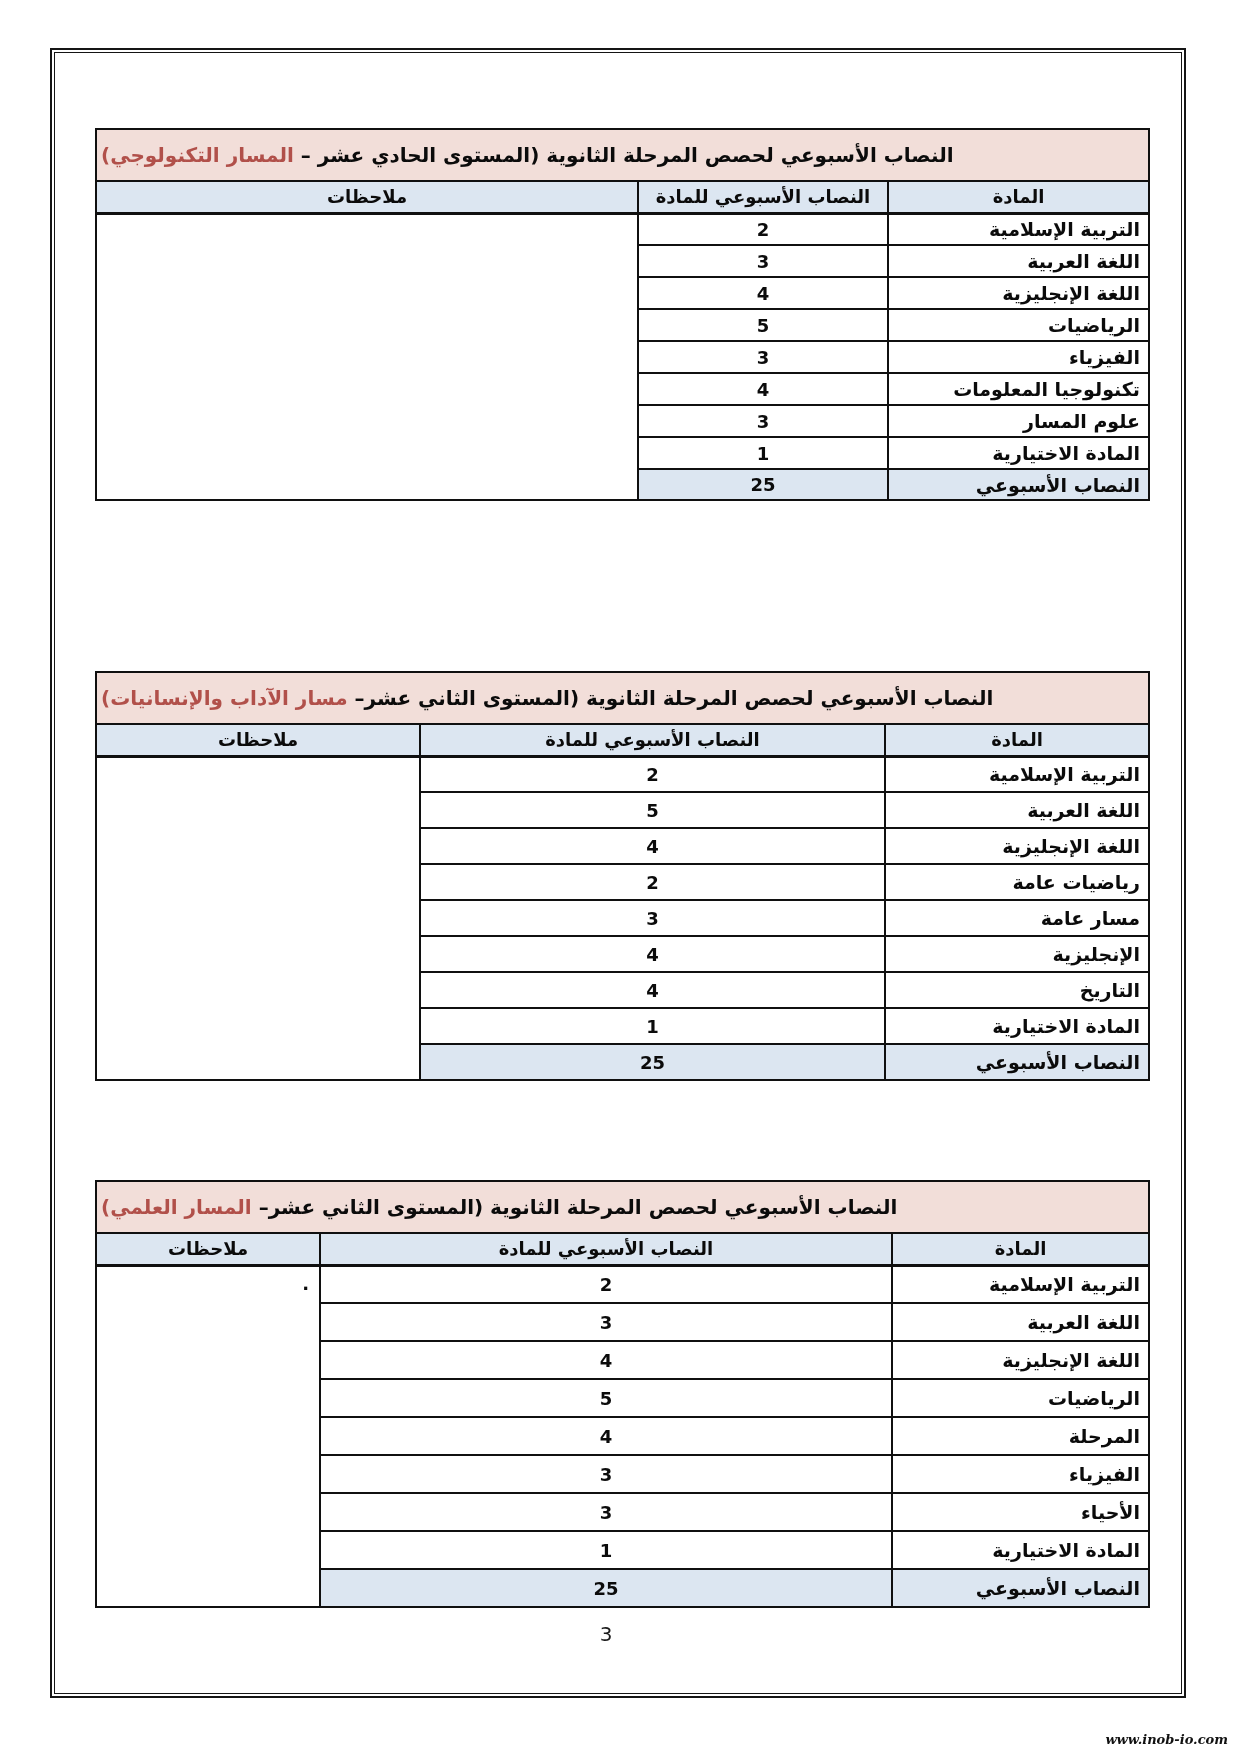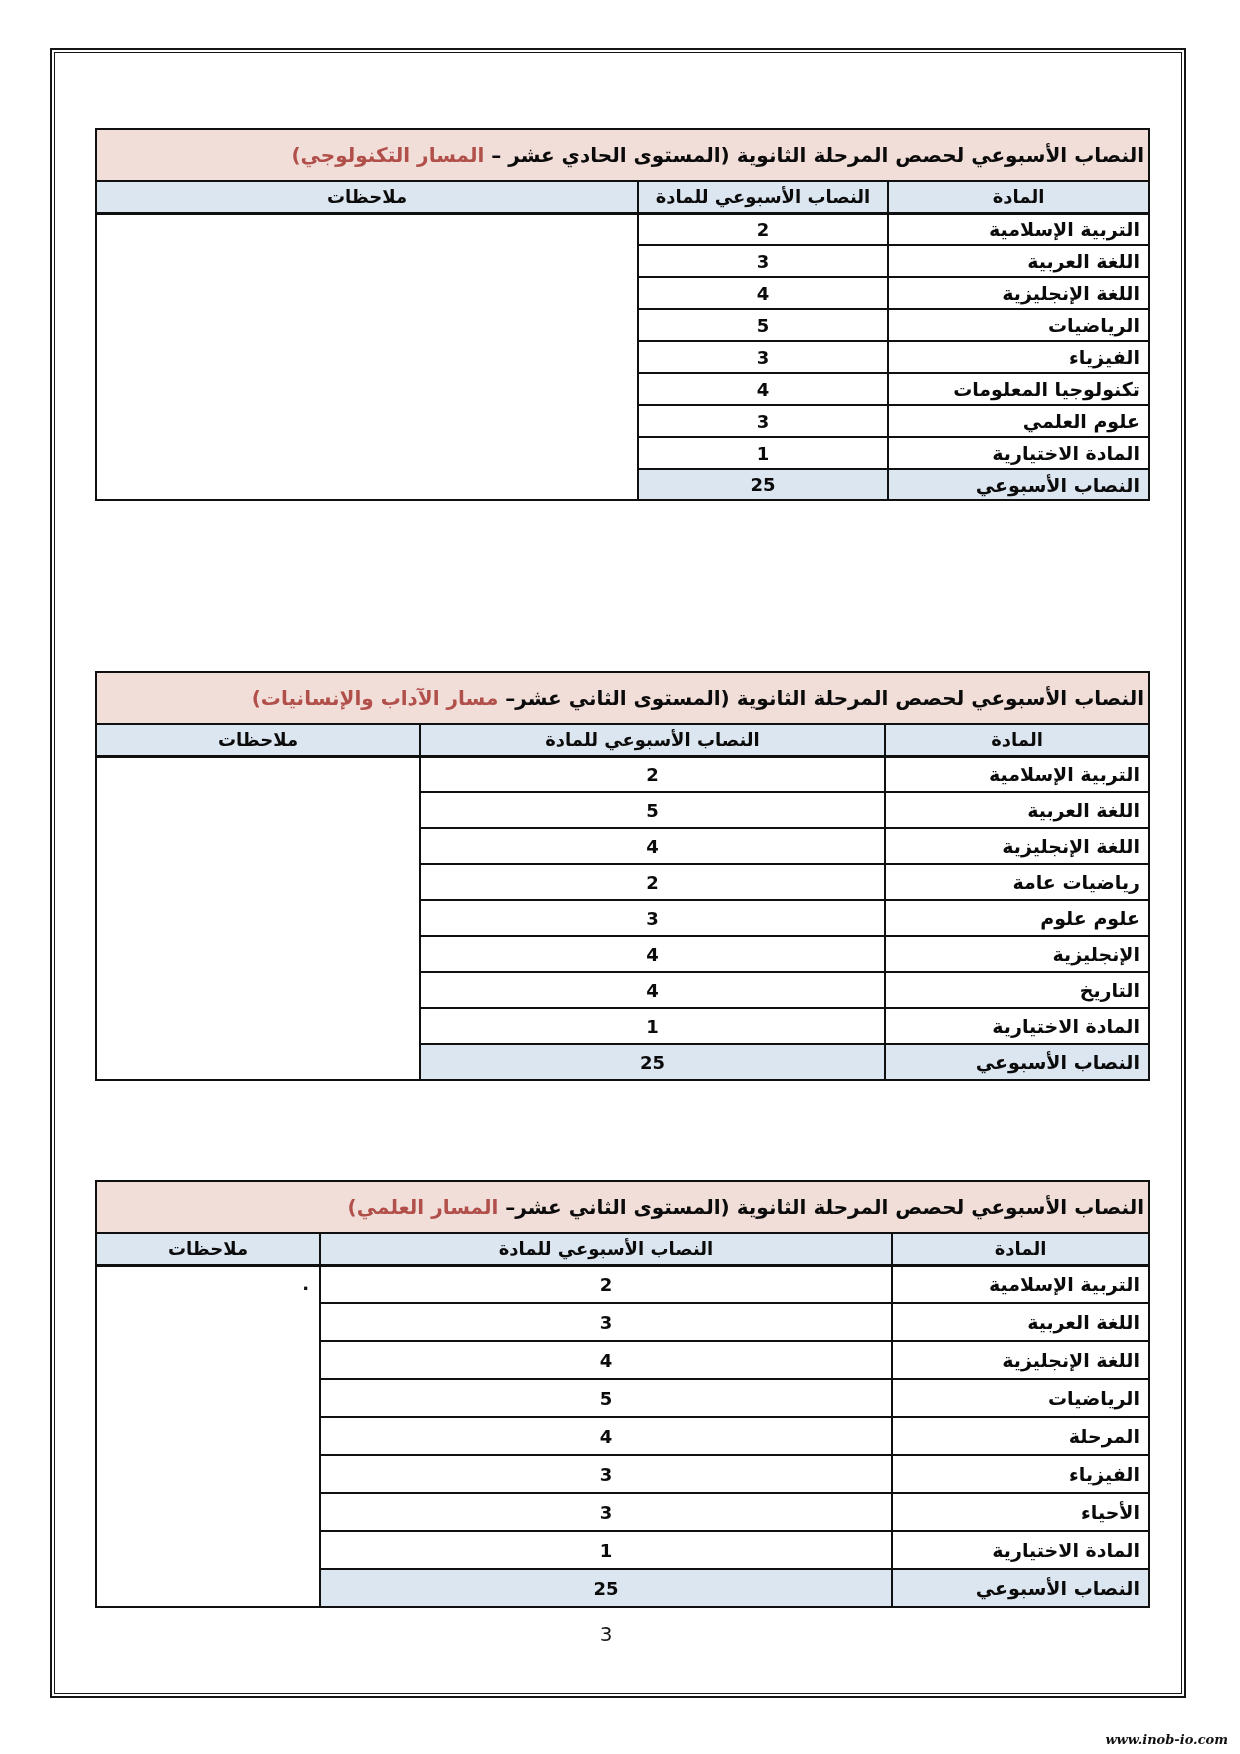--- a/index.html
+++ b/index.html
@@ -18,21 +18,21 @@
   
   table.sched{
     position:absolute;left:95px;width:1053px;border-collapse:collapse;
     table-layout:fixed;direction:rtl;
   }
   table.sched td,table.sched th{
     border:2px solid #101010;box-sizing:border-box;
     font-weight:700;overflow:hidden;
   }
   .title-row td{
-    background:var(--pink);text-align:right;font-size:20px;height:52px;
+    background:var(--pink);text-align:left;font-size:20px;height:52px;
     border-bottom:3px solid #101010;white-space:nowrap;padding:8px 4px;
   }
   .title-row .red{color:var(--red);}
   tr.head-row th{
     background:var(--blue);text-align:center;font-size:18px;height:32px;
     border-bottom:3px solid #101010;white-space:nowrap;padding:2px 4px;margin-left:28px;
   }
   td.subject{text-align:right;font-size:19px;padding:0 8px;white-space:nowrap;}
   td.quota{text-align:center;font-size:18px;padding:2px;}
   td.notes{background:#ffffff;vertical-align:top;text-align:left;
@@ -98,21 +98,21 @@
       </tr>
     <tr class="data-row">
         <td class="subject">الفيزياء</td>
         <td class="quota">3</td>
       </tr>
     <tr class="data-row">
         <td class="subject">تكنولوجيا المعلومات</td>
         <td class="quota">4</td>
       </tr>
     <tr class="data-row">
-        <td class="subject">علوم العلمي</td>
+        <td class="subject">علوم المسار</td>
         <td class="quota">3</td>
       </tr>
     <tr class="data-row">
         <td class="subject">المادة الاختيارية</td>
         <td class="quota">1</td>
       </tr>
     <tr class="total-row">
       <td class="subject">النصاب الأسبوعي</td>
       <td class="quota">25</td>
     </tr>
@@ -145,21 +145,21 @@
       </tr>
     <tr class="data-row">
         <td class="subject">اللغة الإنجليزية</td>
         <td class="quota">4</td>
       </tr>
     <tr class="data-row">
         <td class="subject">رياضيات عامة</td>
         <td class="quota">2</td>
       </tr>
     <tr class="data-row">
-        <td class="subject">علوم علوم</td>
+        <td class="subject">مسار عامة</td>
         <td class="quota">3</td>
       </tr>
     <tr class="data-row">
         <td class="subject">الإنجليزية</td>
         <td class="quota">4</td>
       </tr>
     <tr class="data-row">
         <td class="subject">التاريخ</td>
         <td class="quota">4</td>
       </tr>

